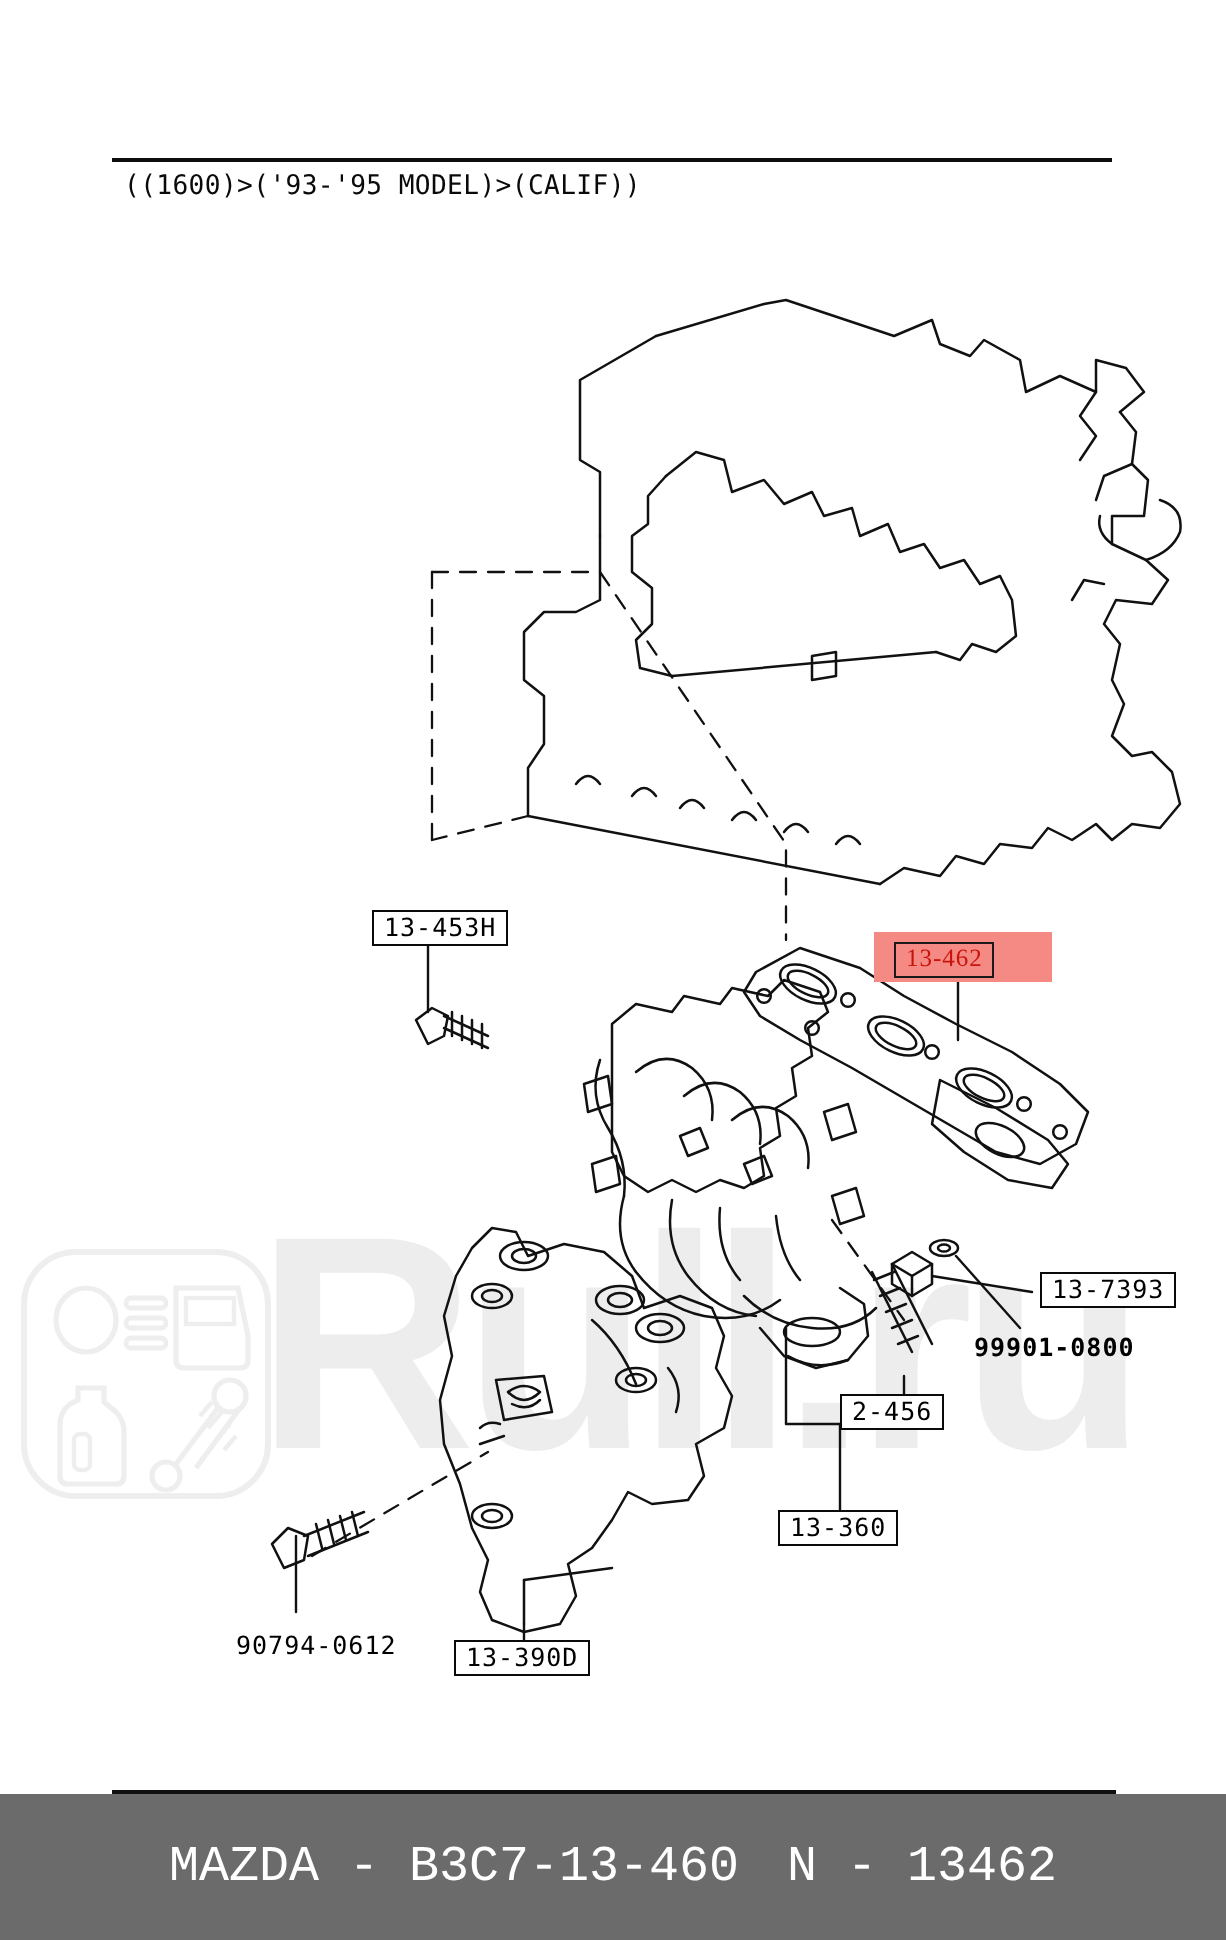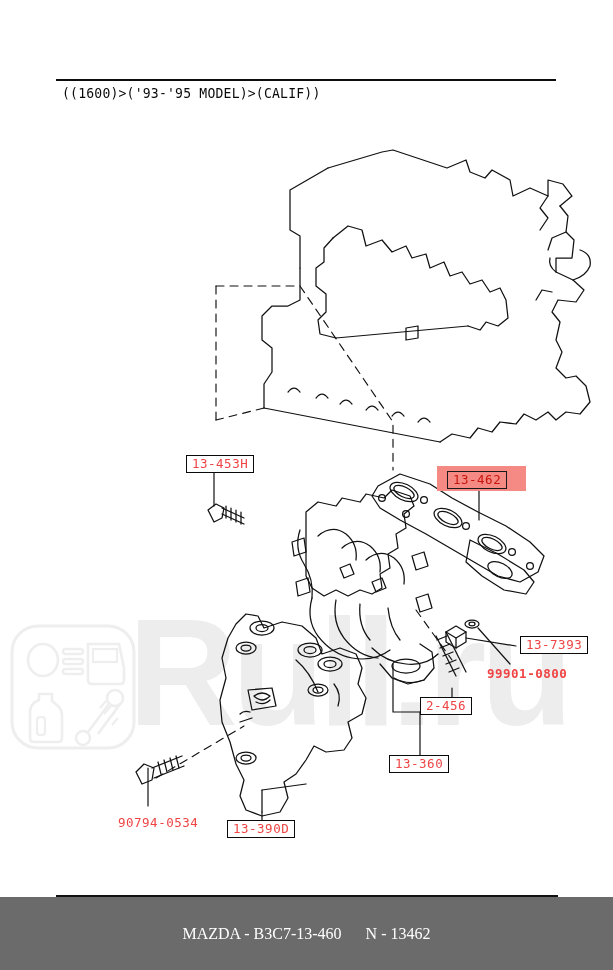--- a/index.html
+++ b/index.html
@@ -27,35 +27,35 @@
            font-size:152px;font-weight:700;color:#ededed;
            letter-spacing:-6px;line-height:1;white-space:nowrap;
            font-family:"Liberation Sans",sans-serif;}
   .wm-logo{position:absolute;left:8px;top:622px;width:130px;height:130px;}
 
   
   .draw{position:absolute;left:0;top:0;width:613px;height:895px;}
 
   
   .cal{position:absolute;font-family:"DejaVu Sans Mono","Liberation Mono",monospace;
-       font-size:12.5px;color:#ef4444;white-space:nowrap;letter-spacing:.5px;}
+       font-size:12.5px;color:#000000;white-space:nowrap;letter-spacing:.5px;}
   .cal.boxed{border:1.6px solid #0a0a0a;padding:1px 5px 2px 5px;
              background:#fff;line-height:1.05;}
   .cal.plain{background:transparent;}
 
   
   .hl-band{position:absolute;background:#f58a84;}
   .cal.hot{color:#c7150c;border-color:#1a1a1a;background:transparent;}
 
   
   .banner{position:absolute;left:0;top:897px;width:613px;height:73px;
           background:#6b6b6b;display:flex;align-items:center;
           justify-content:center;}
-  .banner-txt{color:#ffffff;font-size:16px;letter-spacing:0px;
-              font-family:Liberation Serif, serif;white-space:nowrap;}
+  .banner-txt{color:#ffffff;font-size:25px;letter-spacing:0px;
+              font-family:Liberation Mono, monospace;white-space:nowrap;}
   .banner-gap{display:inline-block;width:24px;}
 </style>
 </head>
 <body>
 
 <div id="page">
 
   <div class="wm">
     <div class="wm-text">Rull.ru</div>
 
@@ -288,31 +288,31 @@
       <g stroke-dasharray="8 6" stroke-width="1.15">
         <path d="M416 610 L452 660"></path>
       </g>
     </g>
   </svg>
 
   <div class="hl-band" style="left:437px;top:466px;width:89px;height:25px;"></div>
 
   <div class="cal boxed" style="left:186px;top:455px;">13-453H</div>
 
-  <div class="cal boxed hot" style="left:447px;top:471px;">13-462</div>
+  <div class="cal boxed hot" style="left:447px;top:471px;font-family:Liberation Serif, serif;">13-462</div>
 
   <div class="cal boxed" style="left:520px;top:636px;">13-7393</div>
 
   <div class="cal plain" style="left:487px;top:666px;font-weight:bold;">99901-0800</div>
 
   <div class="cal boxed" style="left:420px;top:697px;">2-456</div>
 
   <div class="cal boxed" style="left:389px;top:755px;">13-360</div>
 
-  <div class="cal plain" style="left:118px;top:815px;">90794-0534</div>
+  <div class="cal plain" style="left:118px;top:815px;">90794-0612</div>
 
   <div class="cal boxed" style="left:227px;top:820px;text-align:center;">13-390D</div>
 
   <div class="banner">
     <div class="banner-txt">
       <span>MAZDA - B3C7-13-460</span><span class="banner-gap"></span><span>N - 13462</span>
     </div>
   </div>
 
 </div>

